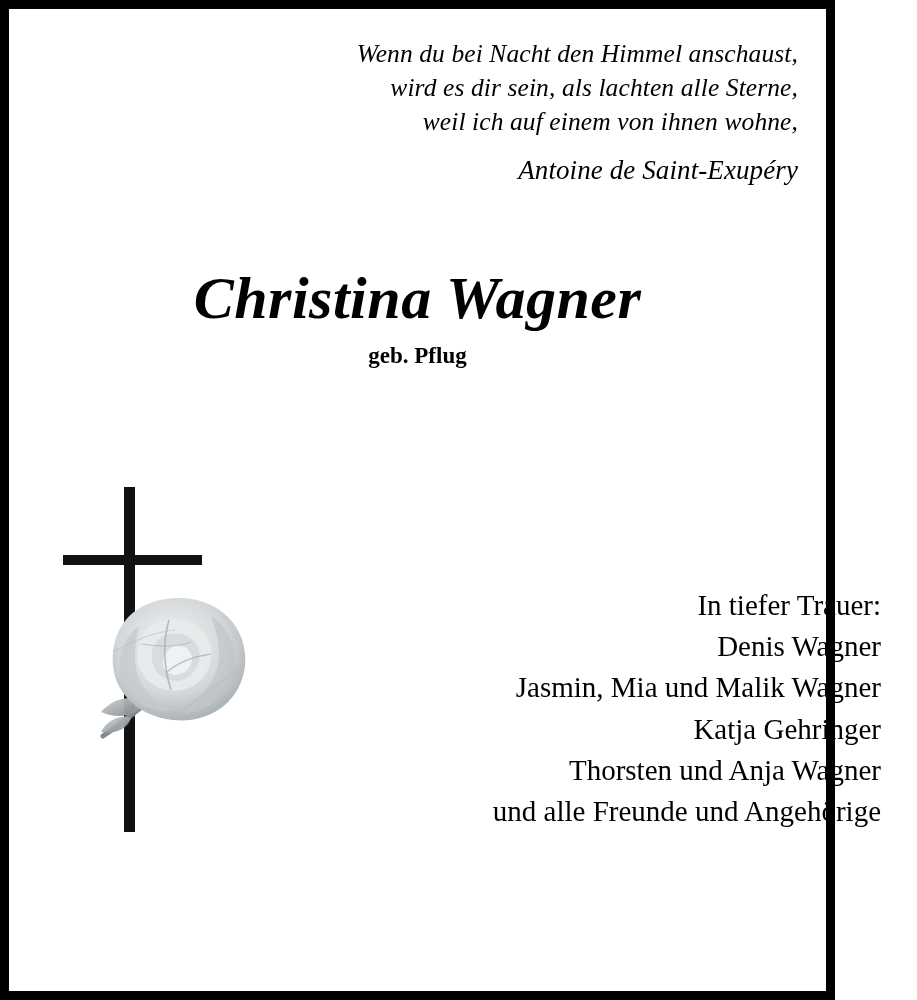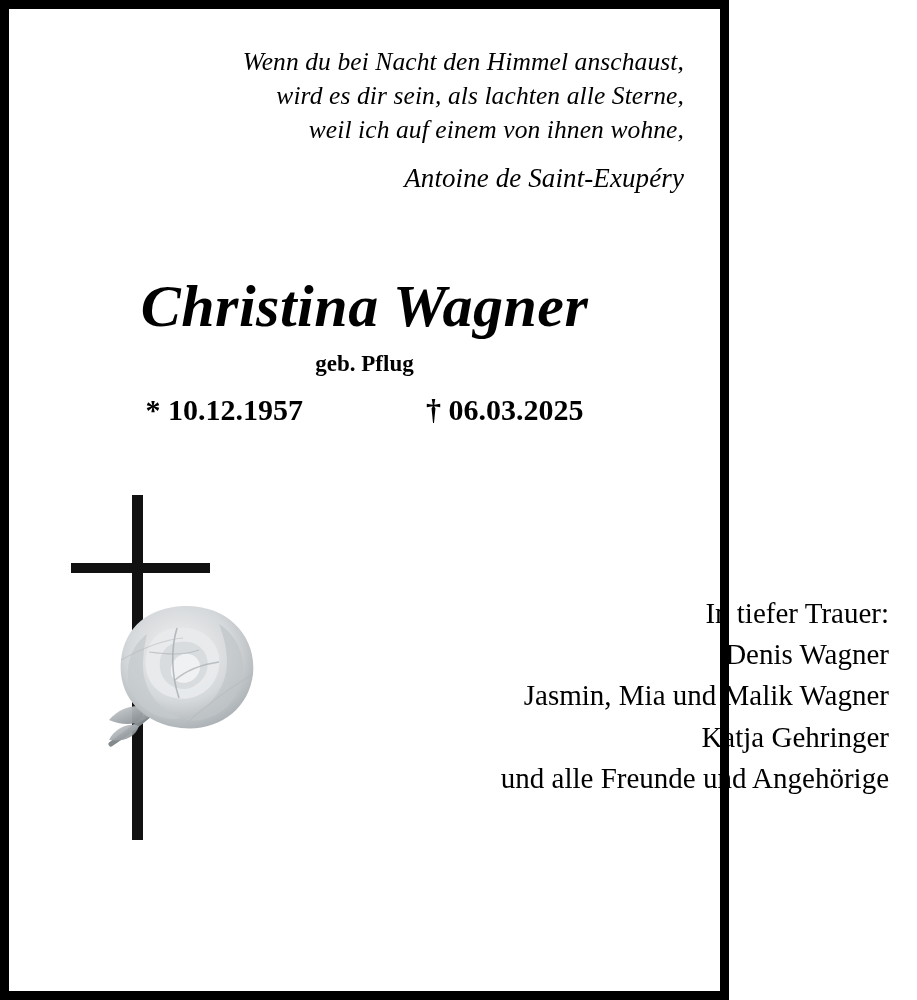--- a/index.html
+++ b/index.html
@@ -10,25 +10,25 @@
   body {
     width: 917px;
     height: 1000px;
     font-family: "Liberation Serif", serif;
     color: #000000;
     overflow: hidden;
   }
   .obituary {
     position: relative;
     box-sizing: border-box;
-    width: 729px;
+    width: 835px;
     height: 1000px;
     border: 9px solid #000000;
     background: #ffffff;
-    padding: 8px;
+    padding: 0;
   }
   .inner {
     position: relative;
     width: 100%;
     height: 100%;
     box-sizing: border-box;
   }
 
   
   .poem {
@@ -169,25 +169,20 @@
     <div class="poem">
       <span class="poem-line">Wenn du bei Nacht den Himmel anschaust,</span>
       <span class="poem-line">wird es dir sein, als lachten alle Sterne,</span>
       <span class="poem-line">weil ich auf einem von ihnen wohne,</span>
       <span class="poem-author">Antoine de Saint-Exupéry</span>
     </div>
 
     <div class="name-block">
       <span class="full-name">Christina Wagner</span>
       <span class="maiden-name">geb. Pflug</span>
-      <span class="dates">
-        <span class="birth">* 10.12.1957</span>
-        <span class="gap"></span>
-        <span class="death">† 06.03.2025</span>
-      </span>
     </div>
 
     <div class="graphic">
       <div class="cross-vert"></div>
       <div class="cross-horiz"></div>
       <svg class="rose" viewBox="0 0 190 190">
         <defs>
           <radialGradient id="petalGrad" cx="45%" cy="38%" r="65%">
             <stop offset="0%" stop-color="#f2f3f4"></stop>
             <stop offset="62%" stop-color="#d5d8da"></stop>
@@ -224,18 +219,19 @@
         <path d="M34 70 C52 60, 74 50, 96 48" stroke="#b3b8bc" stroke-width="1.2" fill="none" opacity="0.55"></path>
         <path d="M166 84 C146 96, 122 112, 94 138" stroke="#b3b8bc" stroke-width="1.2" fill="none" opacity="0.5"></path>
       </svg>
     </div>
 
     <div class="mourners">
       <span class="mourners-title">In tiefer Trauer:</span>
       <span class="mourner">Denis Wagner</span>
       <span class="mourner">Jasmin, Mia und Malik Wagner</span>
       <span class="mourner">Katja Gehringer</span>
+      <span class="mourner">Thorsten und Anja Wagner</span>
       <span class="mourner">und alle Freunde und Angehörige</span>
     </div>
 
 
   </div>
 </div>
 
 </body></html>

